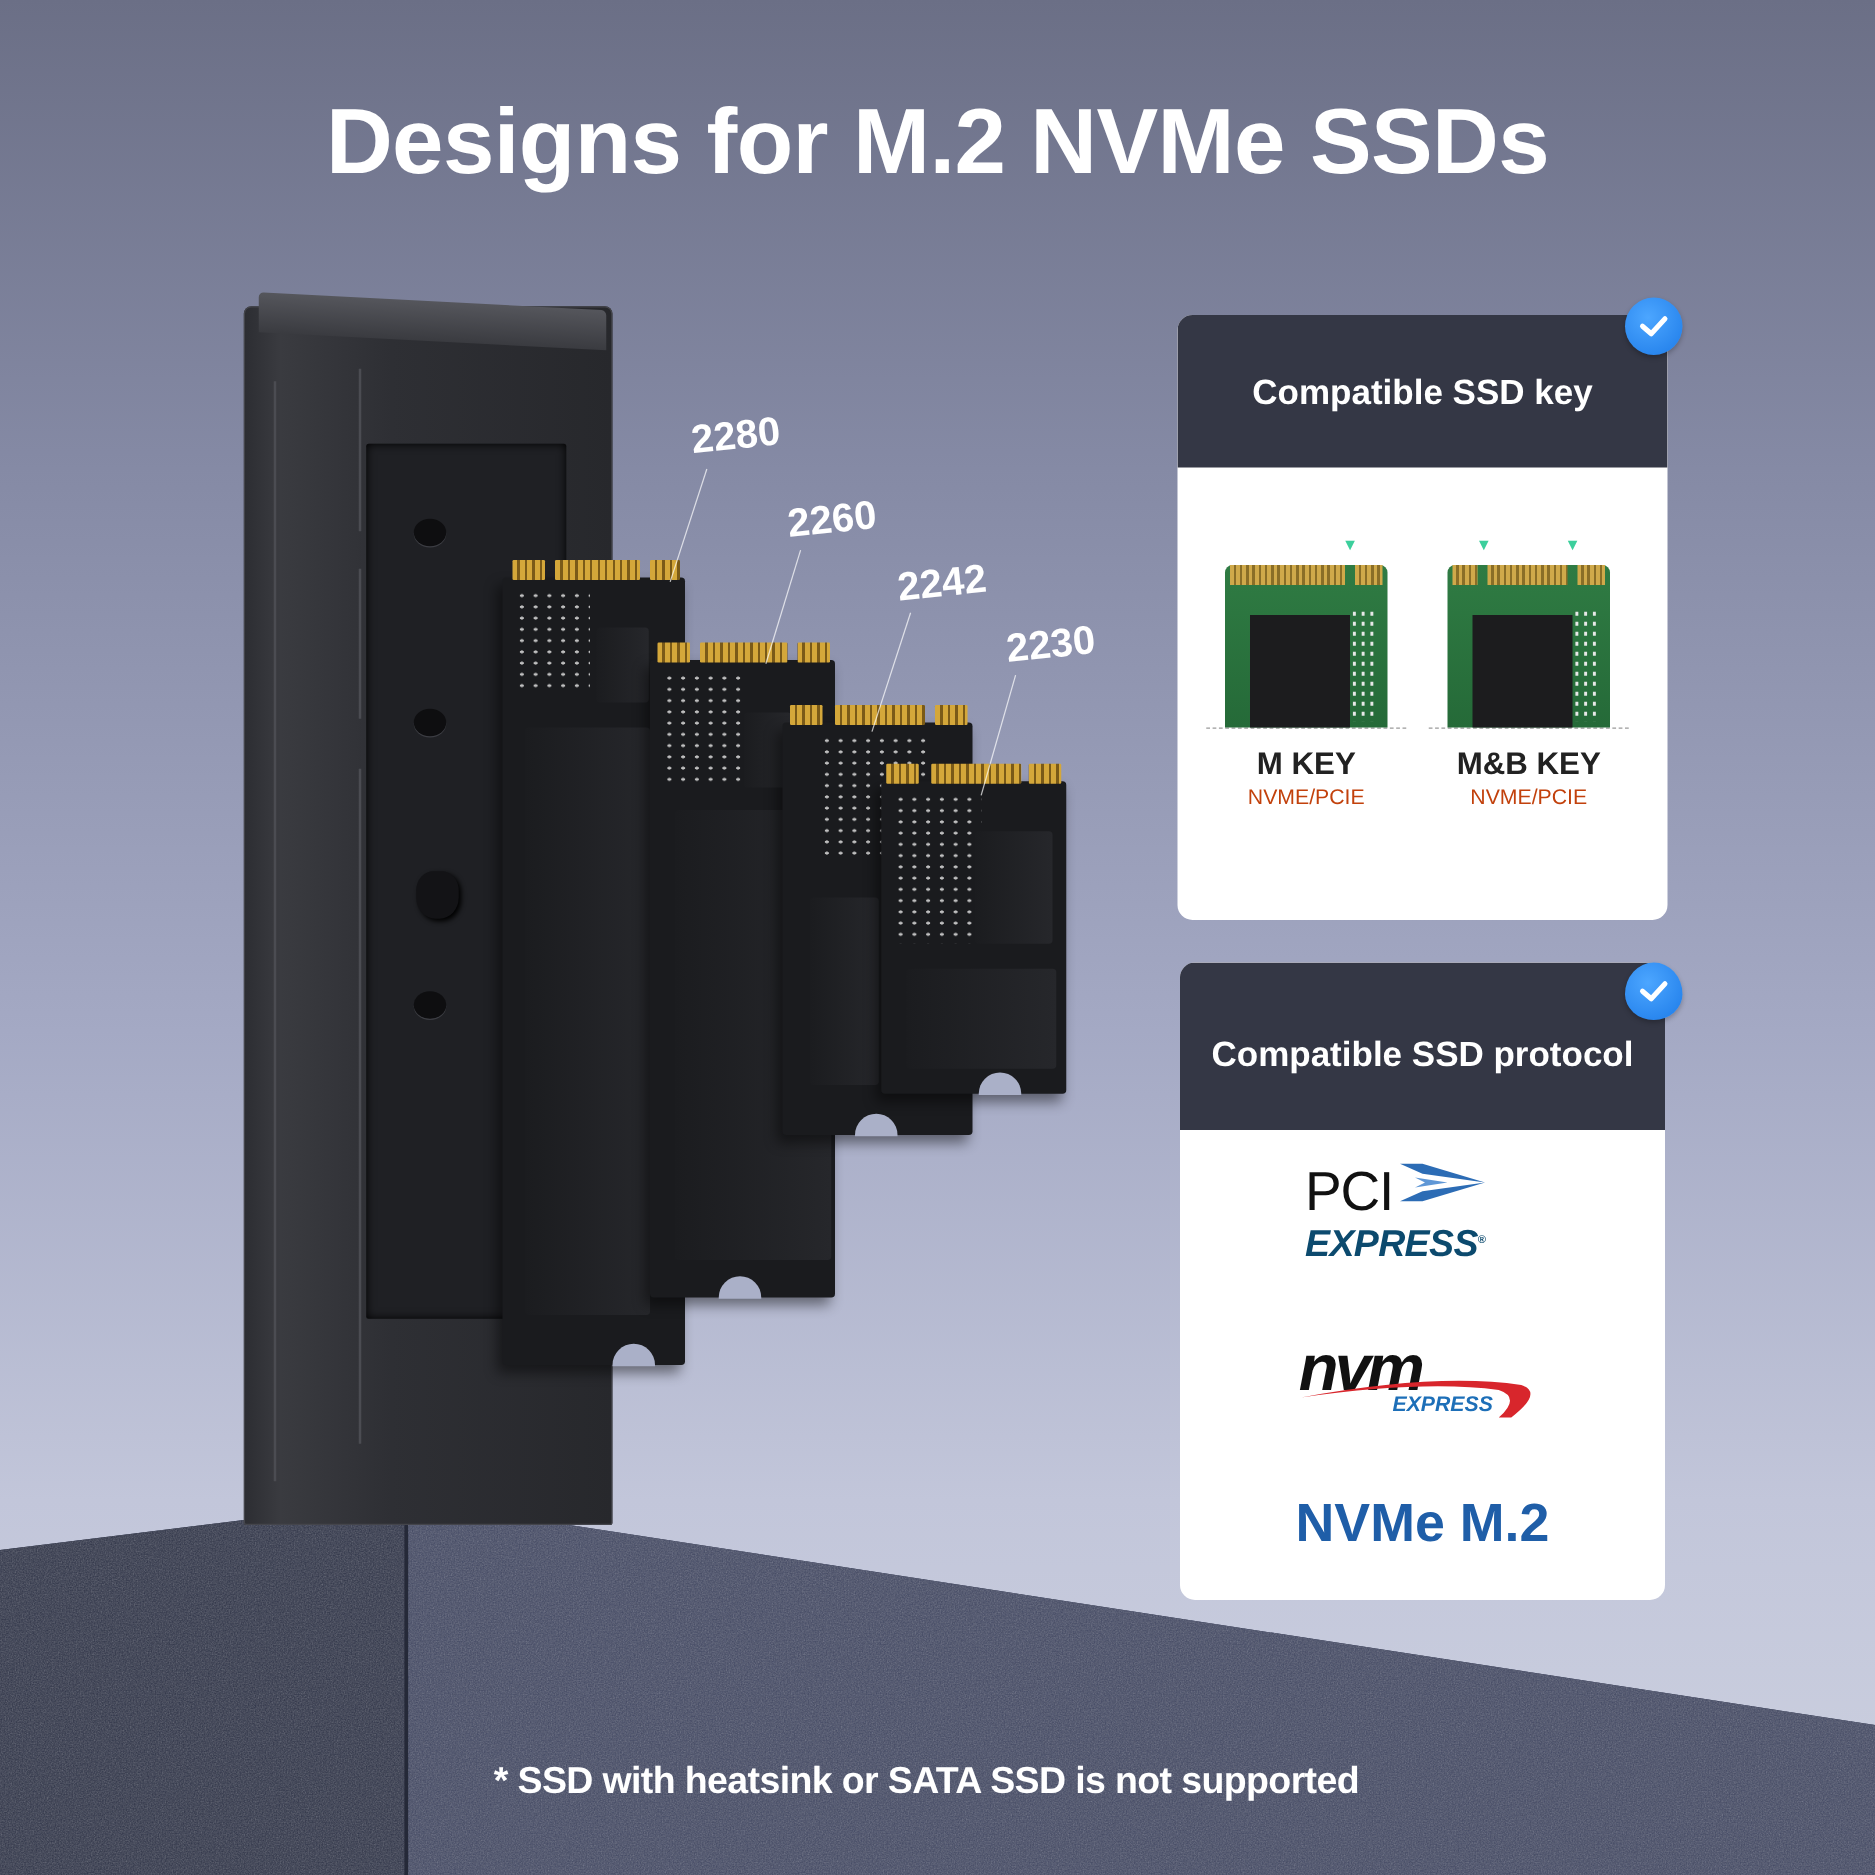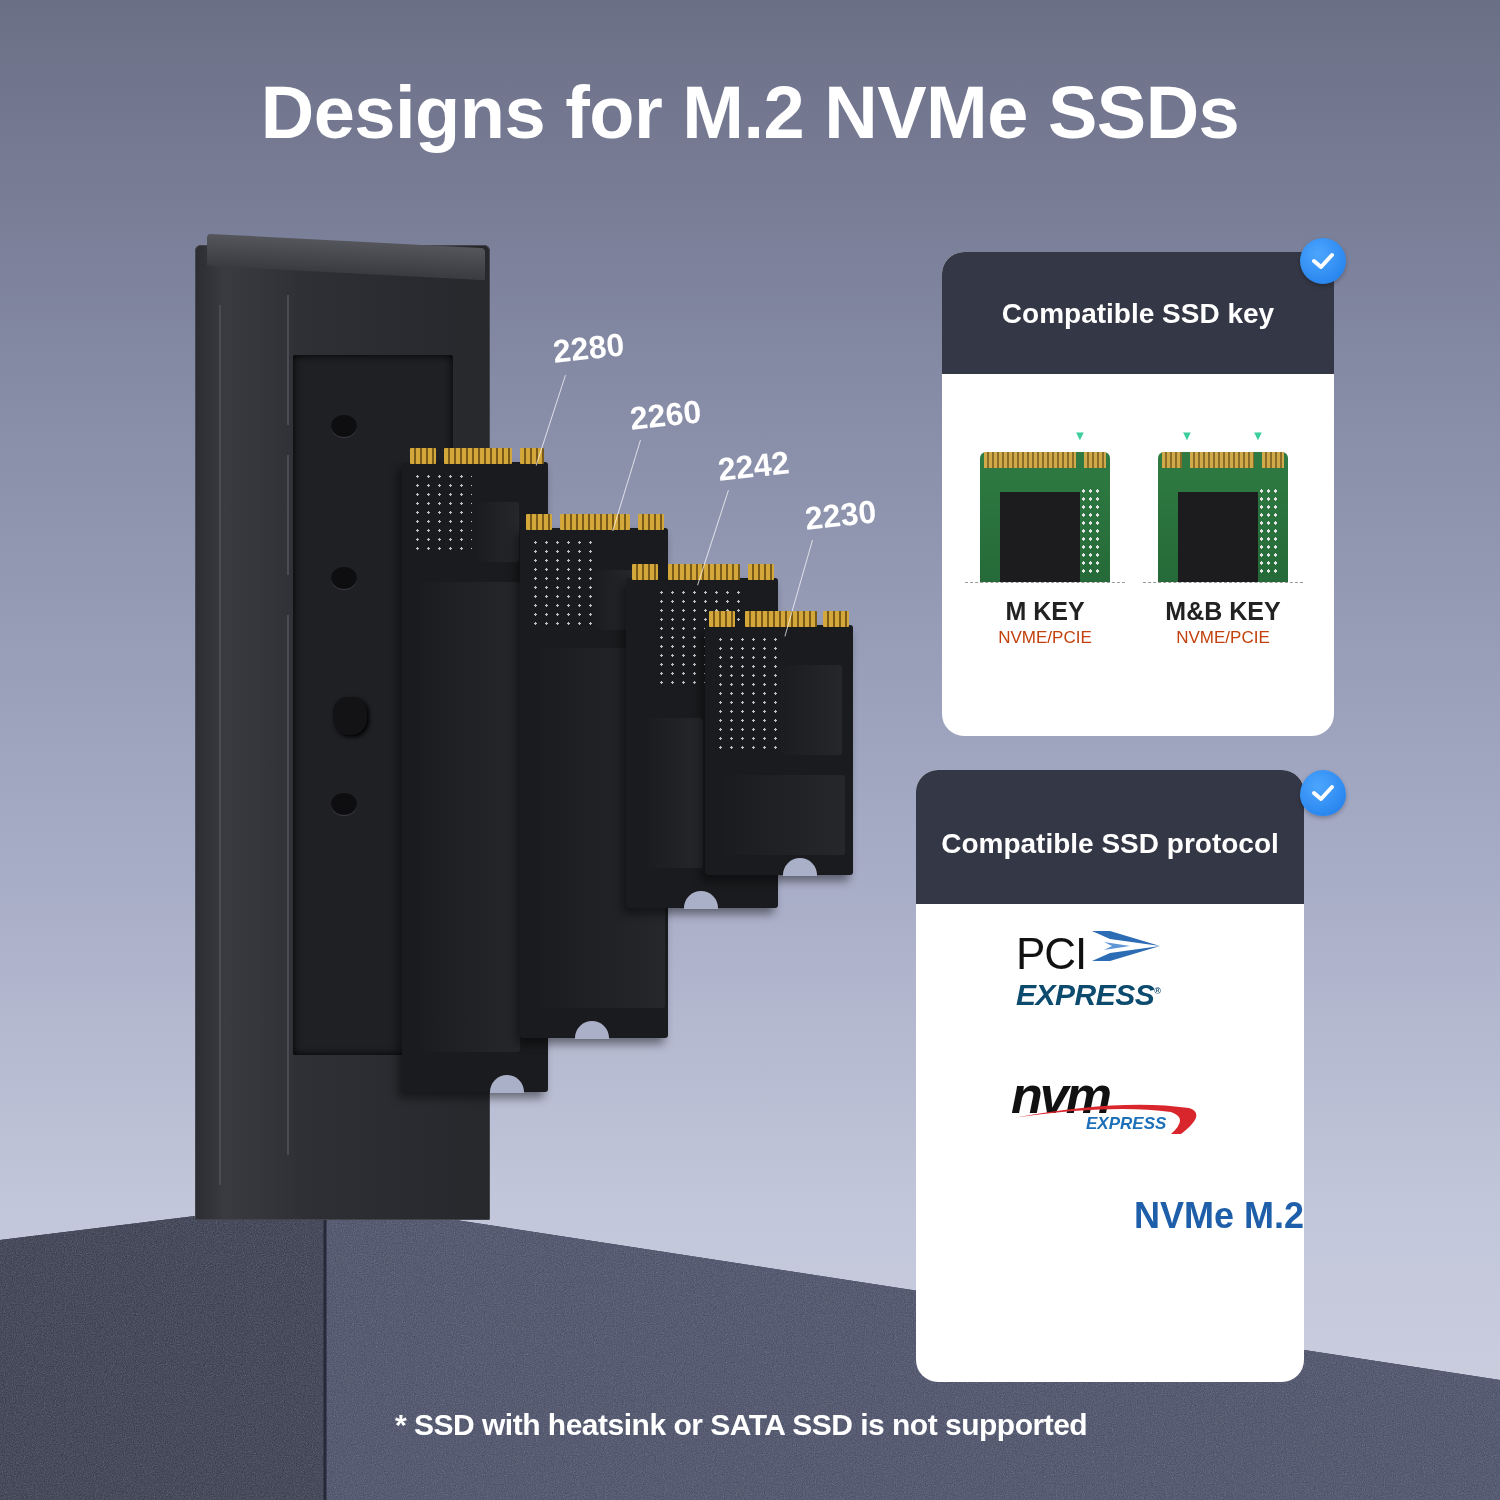--- a/index.html
+++ b/index.html
@@ -74,21 +74,21 @@
   .size-label {
     position: absolute; color: #ffffff; font-size: 32px; font-weight: 700;
     transform: rotate(-6deg);
   }
   .leader {
     position: absolute; width: 1px; background: rgba(255,255,255,0.7);
     transform-origin: top left;
   }
   
   .card {
-    position: absolute; background: #ffffff; border-radius: 22px; overflow: hidden;
+    position: absolute; background: #ffffff; border-radius: 12px; overflow: hidden;
   }
   .card-head {
     background: #343745; color: #ffffff; text-align: center;
     font-weight: 700; font-size: 28px;
   }
   .check {
     position: absolute; width: 46px; height: 46px; border-radius: 50%;
     background: radial-gradient(circle at 40% 35%, #4ca6ff, #1d7be8);
     display: flex; align-items: center; justify-content: center;
     box-shadow: 0 2px 4px rgba(0,0,0,0.25);
@@ -121,22 +121,22 @@
   }
   .key-title { margin-top: 14px; font-size: 25px; font-weight: 700; color: #222; }
   .key-sub { font-size: 17px; color: #c2410c; margin-top: 2px; }
   .pci-logo { position: absolute; left: 100px; top: 145px; }
   .pci-text { font-size: 44px; color: #111; font-weight: 400; letter-spacing: -1px; line-height: 44px; margin-top: 17px; }
   .pci-express { font-size: 30px; font-weight: 700; font-style: italic; color: #0c4a6e; letter-spacing: -0.5px; line-height: 30px; }
   .nvm-logo { position: absolute; left: 95px; top: 300px; }
   .nvm-text { font-size: 52px; font-weight: 900; font-style: italic; color: #111; letter-spacing: -3px; line-height: 50px; }
   .nvm-express { font-size: 17px; font-weight: 700; font-style: italic; color: #1d6fb8; margin-left: 75px; margin-top: -6px; }
   .nvme-m2 {
-    position: absolute; left: 0; width: 100%; top: 425px; text-align: right;
-    color: #1f5ea8; font-size: 36px; font-weight: 700;
+    position: absolute; left: 0; width: 100%; top: 425px; text-align: center;
+    color: #1f5ea8; font-size: 43px; font-weight: 700;
   }
   .footnote {
     position: absolute; left: 395px; top: 1408px; color: #ffffff;
     font-size: 30px; font-weight: 700; letter-spacing: -0.5px; text-align: right;
   }
 </style>
 </head>
 <body>
 
 <div class="headline">Designs for M.2 NVMe SSDs</div>
@@ -245,21 +245,21 @@
     <div class="key-title">M&amp;B KEY</div>
     <div class="key-sub">NVME/PCIE</div>
   </div>
 </div>
 <div class="check" style="left:1300px; top:238px;">
   <svg width="24" height="20" viewBox="0 0 24 20">
       <path d="M3 10 L10 16 L21 4" stroke="#fff" stroke-width="4" fill="none" stroke-linecap="round" stroke-linejoin="round"></path>
     </svg>
 </div>
 
-<div class="card" style="left:916px; top:770px; width:388px; height:612px;">
+<div class="card" style="left:944px; top:770px; width:388px; height:510px;">
   <div class="card-head" style="height:134px; padding-top:58px;">Compatible SSD protocol</div>
   <div class="pci-logo">
     <div style="display:flex; align-items:center;">
       <span class="pci-text">PCI</span>
       <svg width="74" height="34" viewBox="0 0 74 34" style="margin-left:4px;">
         <polygon points="2,2 20,2 70,17 20,10" fill="#2c6cb5"></polygon>
         <polygon points="2,32 20,32 70,17 20,24" fill="#2c6cb5"></polygon>
         <polygon points="14,13 40,17 14,21 22,17" fill="#5f97d6"></polygon>
       </svg>
     </div>

